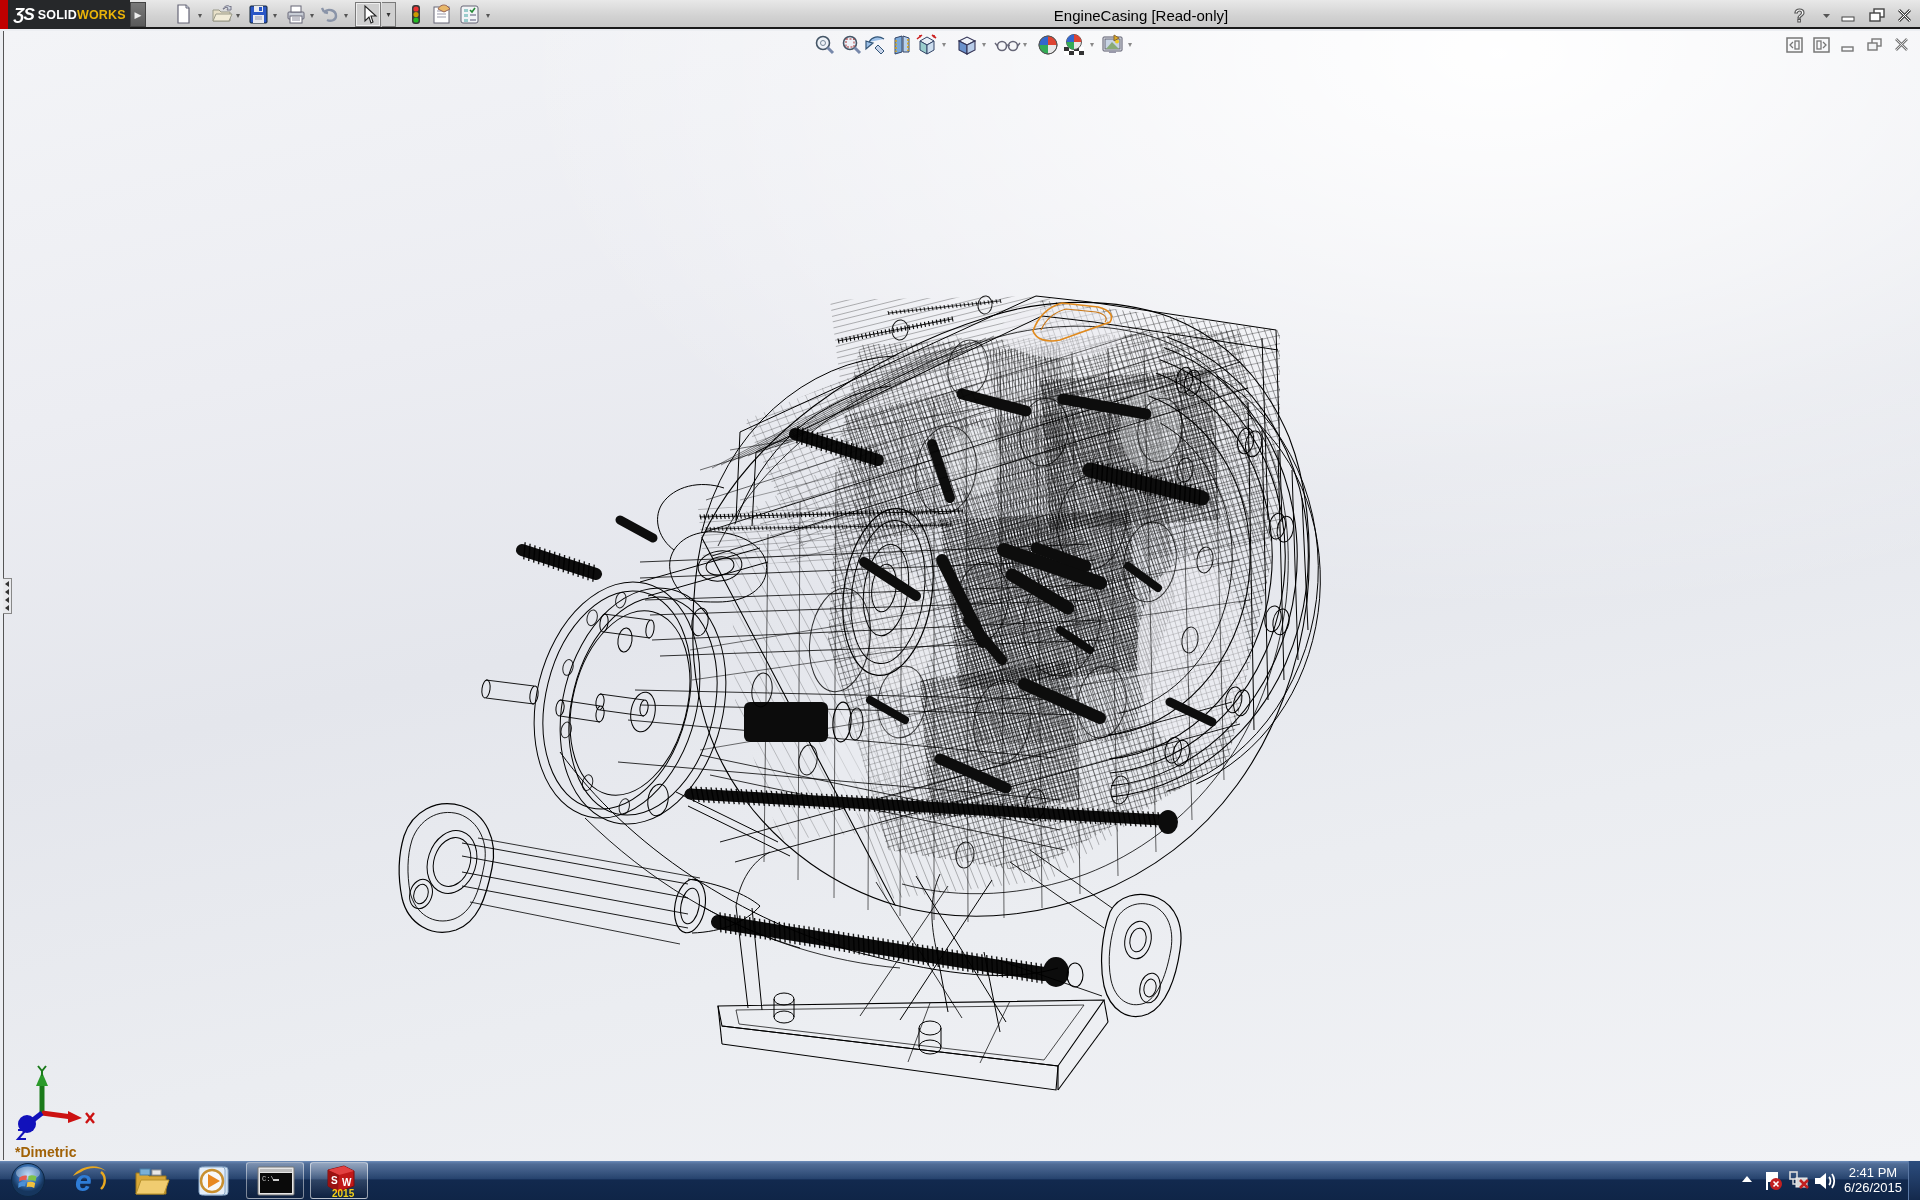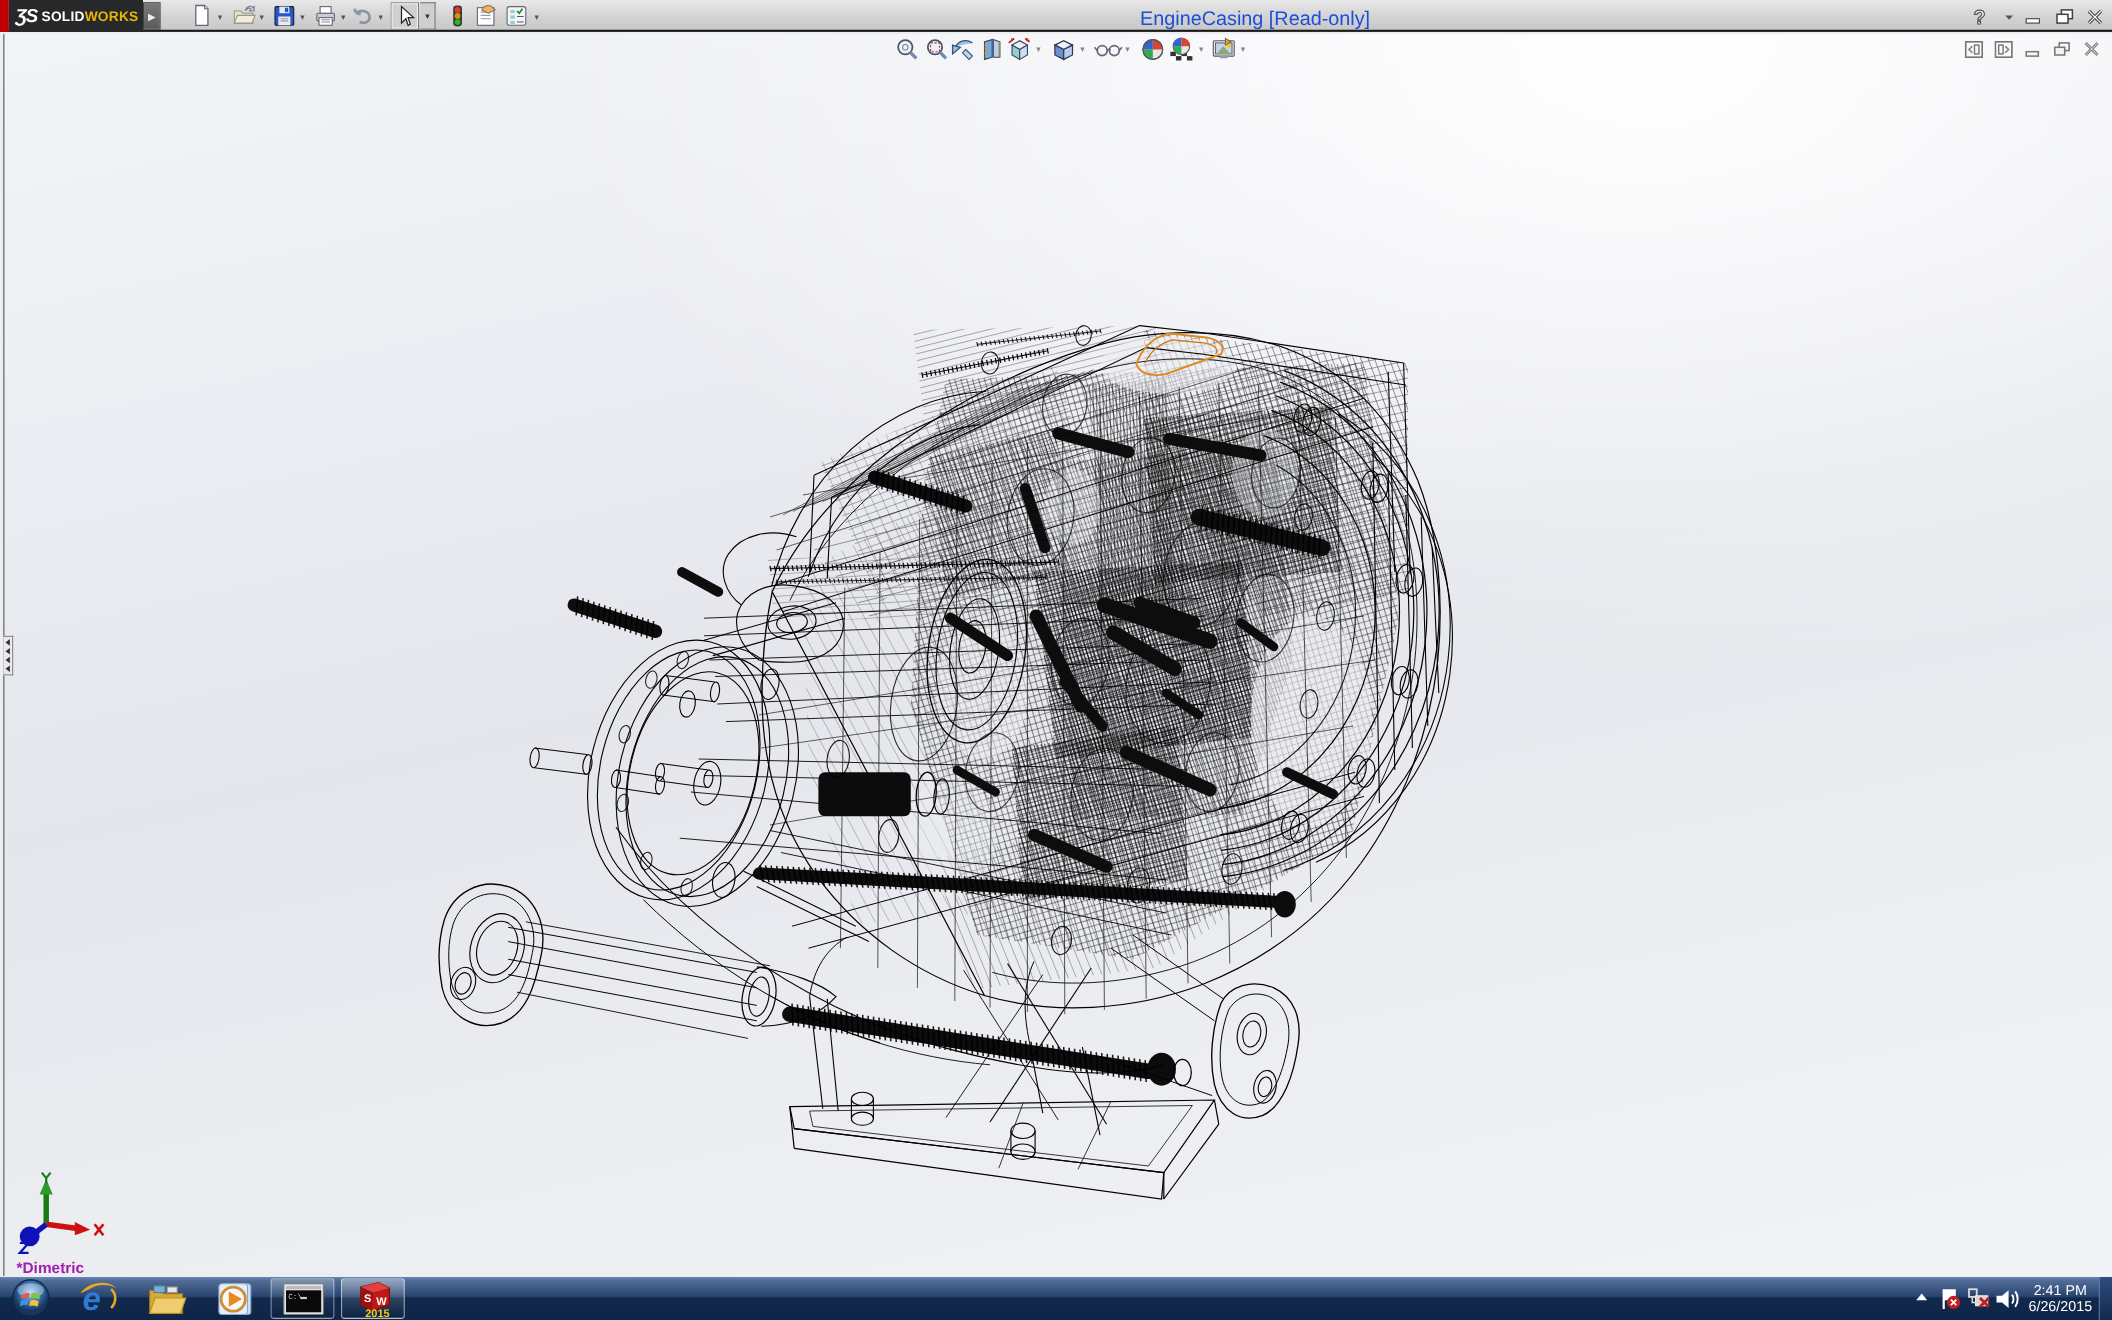--- a/index.html
+++ b/index.html
@@ -4,30 +4,30 @@
 body{width:1920px;height:1200px;overflow:hidden;font-family:"Liberation Sans",sans-serif;position:relative;background:#eceef2}
 .titlebar{position:absolute;left:0;top:0;width:1920px;height:29px;background:linear-gradient(#e8e8e8,#d2d2d2 60%,#c8c8c8);border-bottom:2px solid #1a1a1a}
 .redstrip{position:absolute;left:0;top:0;width:8px;height:29px;background:#c00000}
 .logo{position:absolute;left:8px;top:0;width:122px;height:29px;background:#26282a;color:#fff;display:flex;align-items:center;padding-left:6px}
 .logo .l3s{font-size:17px;font-style:italic;font-weight:bold;letter-spacing:-1px;margin-right:4px}
 .logo .lsw{font-size:12.5px;font-weight:bold;letter-spacing:0.2px}
 .logo .lw{color:#eab308;font-weight:bold}
 .expander{position:absolute;left:130px;top:2px;width:16px;height:25px;background:linear-gradient(#7a7a7a,#5a5a5a);border:1px solid #444;color:#eee;font-size:9px;display:flex;align-items:center;justify-content:center}
 .ticon{position:absolute;top:3px;width:23px;height:23px}
 .darr{position:absolute;top:11px;font-size:8px;color:#555}
-.title{position:absolute;top:7px;left:1141px;transform:translateX(-50%);font-size:18px;color:#1d4ed8}
+.title{position:absolute;top:7px;left:1141px;transform:translateX(-50%);font-size:15px;color:#000000}
 .winbtns1{position:absolute;top:6px;right:6px;display:flex;gap:9px;color:#3a3a3a;font-weight:bold}
 .viewport{position:absolute;left:3px;top:31px;width:1917px;height:1129px;
  background:
  radial-gradient(1600px 900px at 78% 2%, rgba(255,255,255,0.98), rgba(255,255,255,0) 62%),
  linear-gradient(168deg,#f3f4f7 0%,#ecedf2 26%,#e4e6ec 48%,#ebedf1 72%,#f2f3f6 100%);
  border-left:1px solid #555}
 .lefttab{position:absolute;left:3px;top:578px;width:9px;height:36px;background:#e8e9ec;border:1px solid #888;border-left:none;display:flex;flex-direction:column;align-items:center;justify-content:center;gap:2px}
 .lefttab i{width:0;height:0;border-top:3px solid transparent;border-bottom:3px solid transparent;border-right:4px solid #333}
-.dimetric{position:absolute;left:15px;top:1144px;font-size:14px;color:#a21caf;font-weight:bold}
+.dimetric{position:absolute;left:15px;top:1144px;font-size:14px;color:#a16207;font-weight:bold}
 .taskbar{position:absolute;left:0;top:1161px;width:1920px;height:39px;background:linear-gradient(#3a62a0 0%,#26497c 8%,#1d3b68 45%,#12294e 50%,#0f2547 100%)}
 </style></head><body>
 <div class="titlebar"></div><div class="redstrip"></div>\n<div class="logo">
     <span class="l3s">ƷS</span>
     <span class="lsw">SOLID<span class="lw">WORKS</span></span>
   </div>\n<div class="expander">▶</div>\n<div class="ticon" style="left:172px;top:3px"><svg width="23" height="23">
       <path d="M6,2 L14,2 L17,5 L17,20 L6,20 Z" fill="#fff" stroke="#667" stroke-width="1.2"></path>
       <path d="M14,2 L14,5 L17,5" fill="#dde4ee" stroke="#667"></path>
     </svg></div>\n<div class="darr" style="left:198px">▾</div>\n<div class="ticon" style="left:210px;top:3px"><svg width="23" height="23">
       <path d="M3,7 L9,7 L11,9 L20,9 L20,18 L3,18 Z" fill="#e8e0c8" stroke="#998" stroke-width="1"></path>

